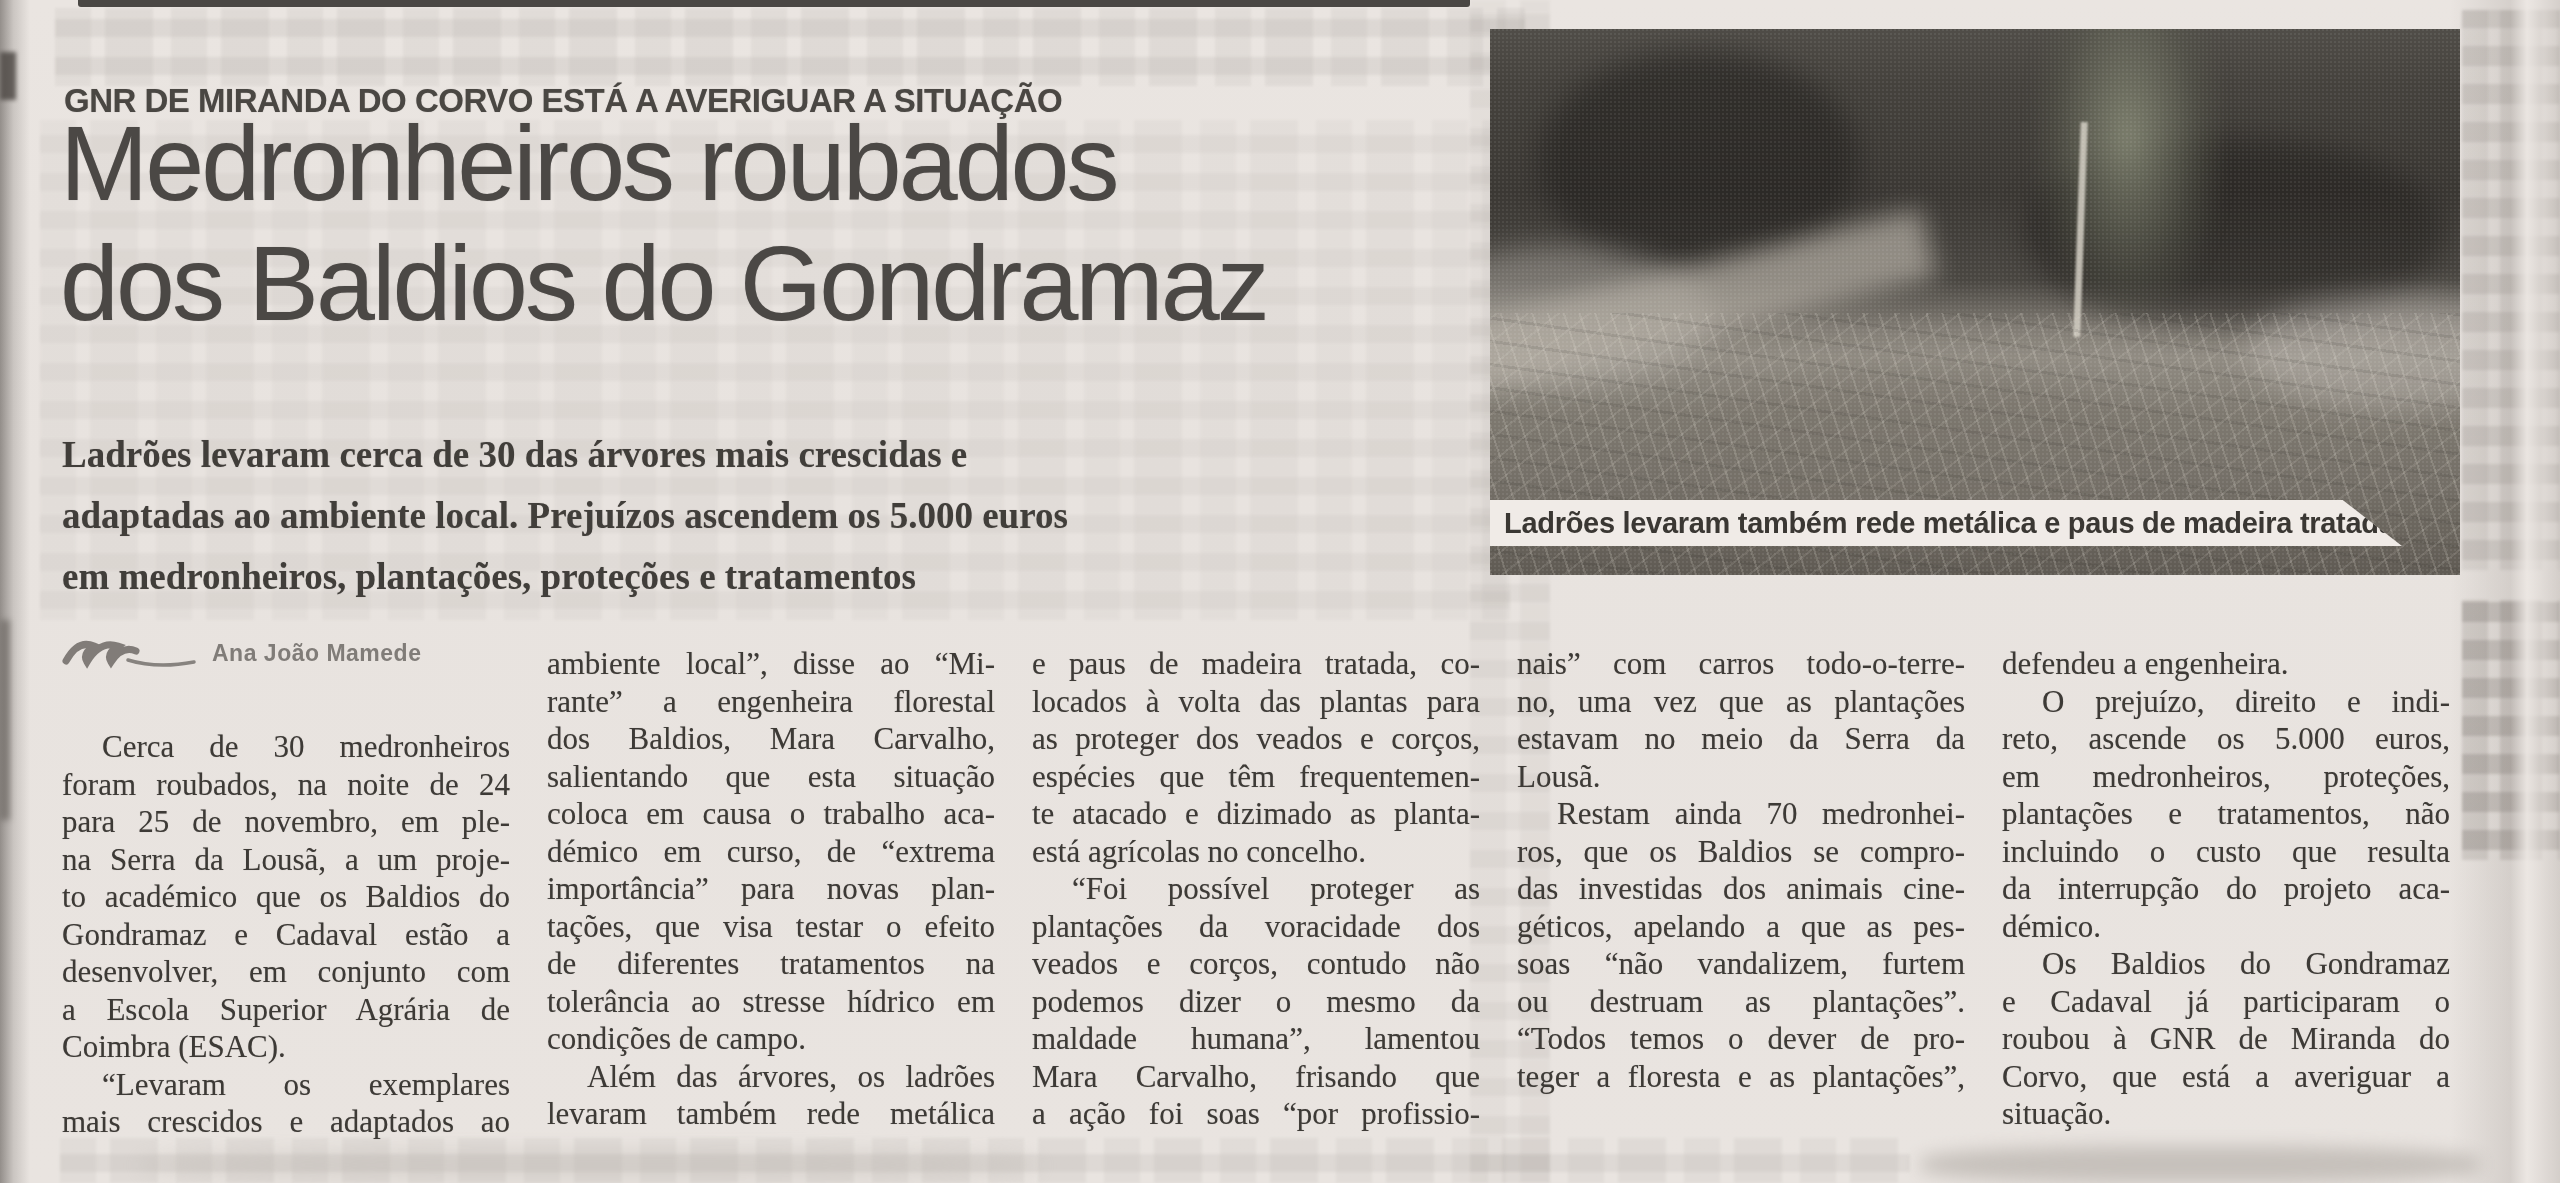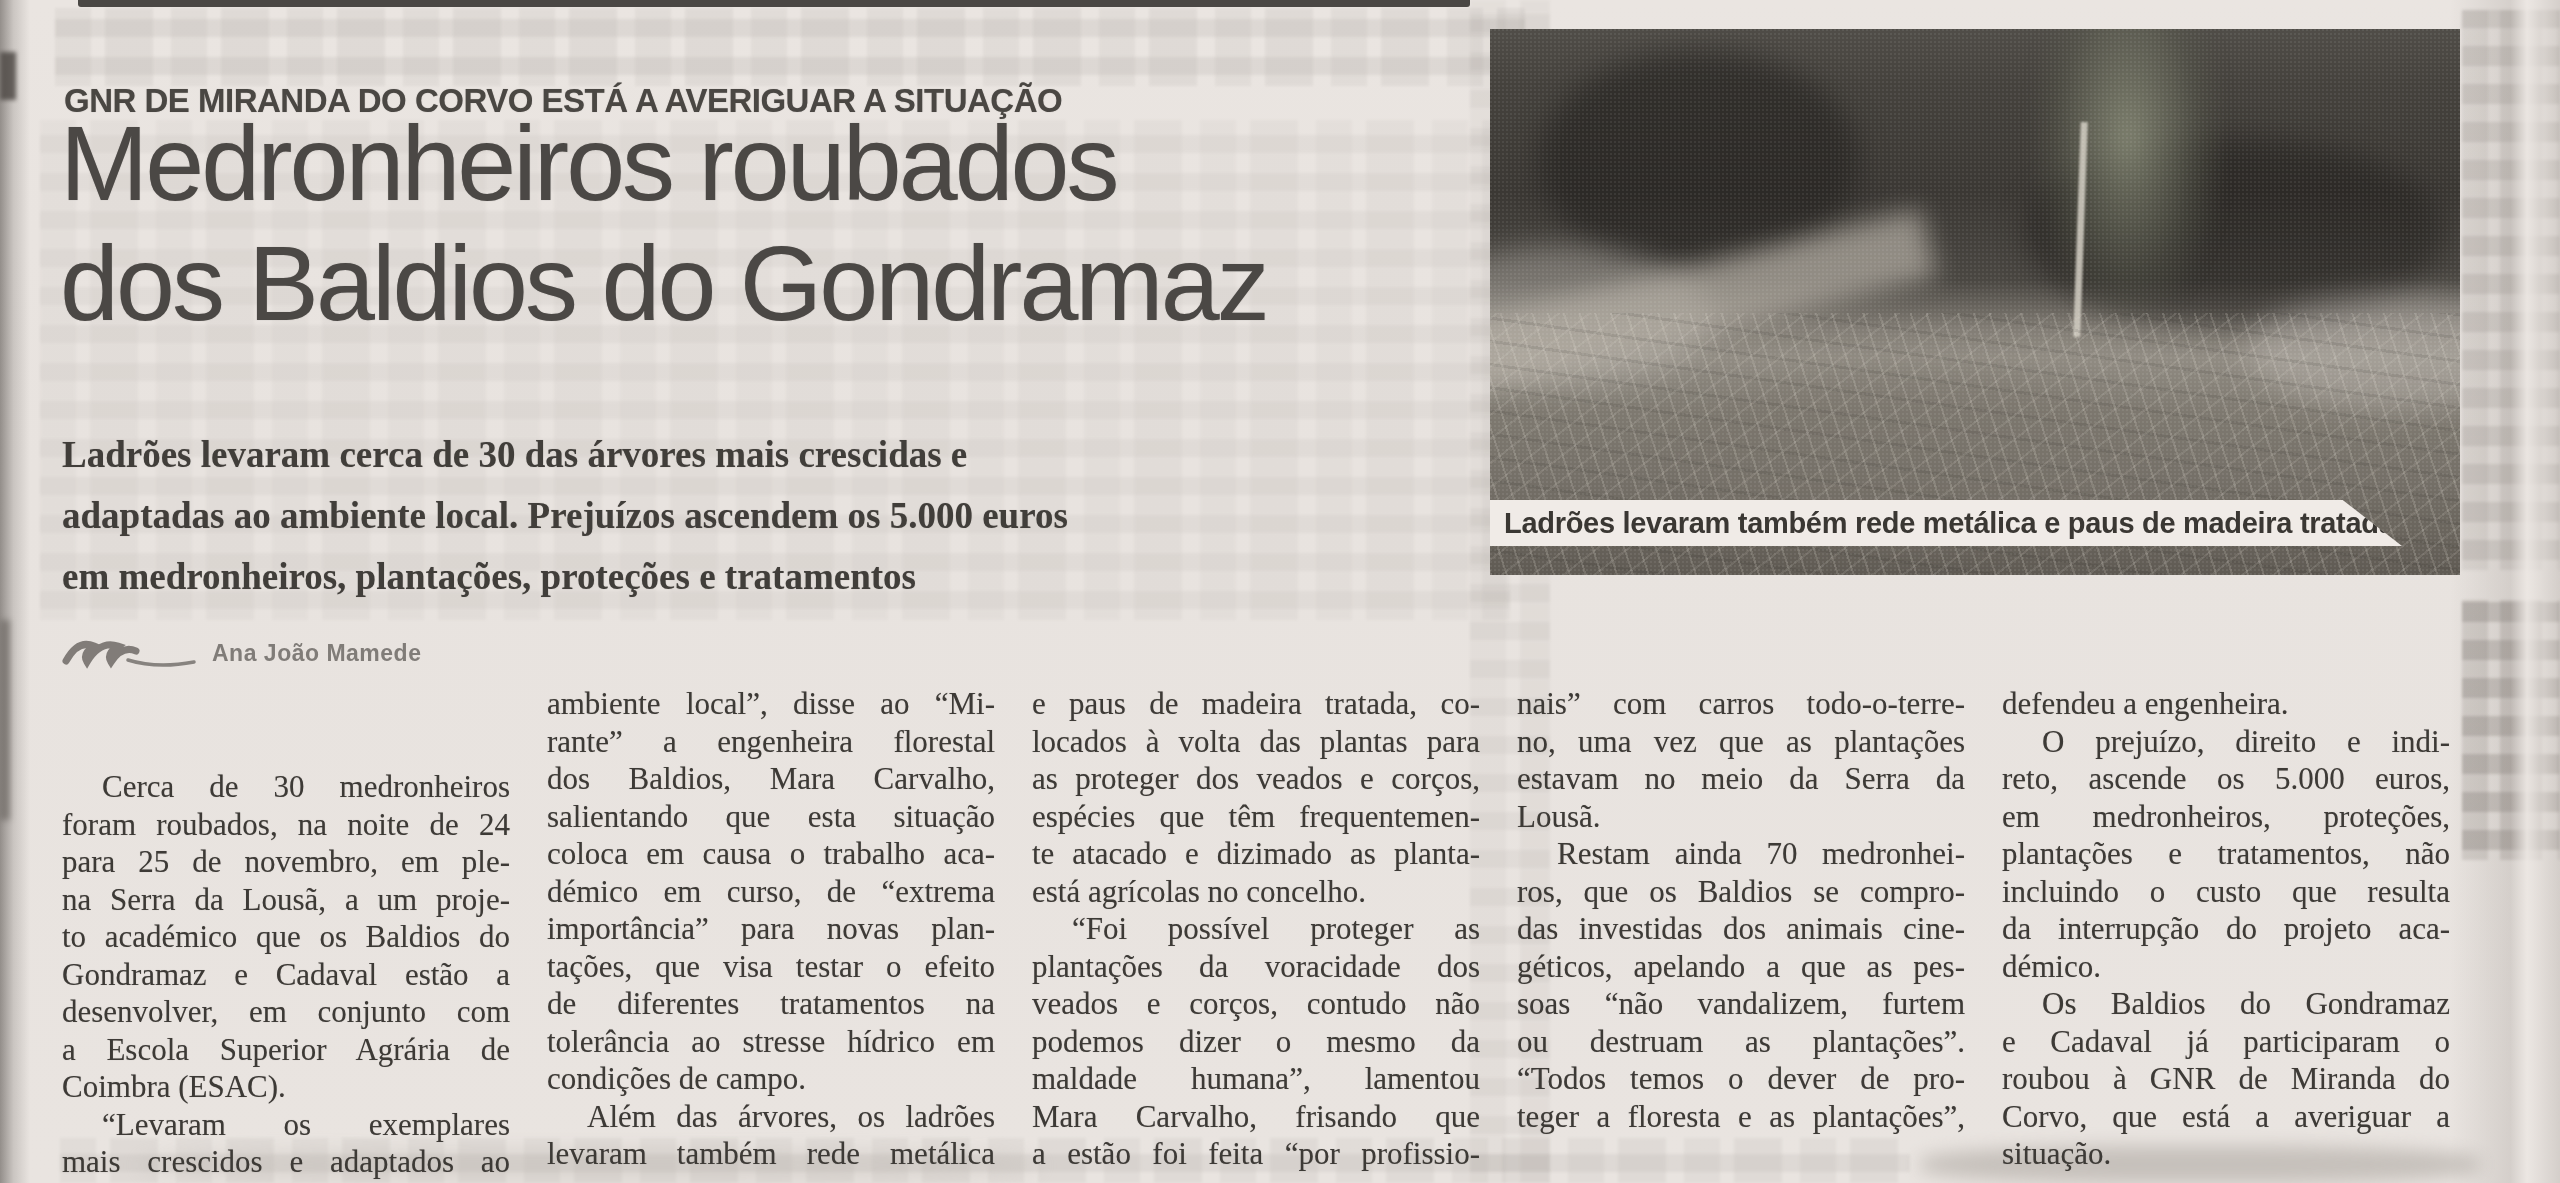--- a/index.html
+++ b/index.html
@@ -52,21 +52,21 @@
         repeating-linear-gradient(72deg, rgba(235,230,220,.16) 0 2px, transparent 2px 15px),
         repeating-linear-gradient(-38deg, rgba(225,220,210,.12) 0 2px, transparent 2px 19px),
         repeating-linear-gradient(8deg, rgba(40,38,34,.10) 0 3px, transparent 3px 23px);}
   .halftone{position:absolute;inset:0;background-image:radial-gradient(circle at 1px 1px, rgba(255,255,255,.07) 1px, transparent 1.3px);background-size:4px 4px;}
   .caption-strip{position:absolute;left:0px;top:471px;width:912px;height:46px;background:#f0ebe7;
       clip-path:polygon(0 0, 93.5% 0, 100% 100%, 0 100%);
       display:flex;align-items:center;box-shadow:0 0 6px rgba(0,0,0,.25);}
   .caption-strip .cap{padding-left:14px;font-family:"Liberation Sans",sans-serif;font-weight:700;
       font-size:29px;color:#3a3733;letter-spacing:-.3px;}
   
-  .col{position:absolute;width:448px;font-size:31px;line-height:37.5px;color:#3d3a36;text-shadow:0 0 .8px rgba(61,58,54,.35);margin-top:40px;}
+  .col{position:absolute;width:448px;font-size:31px;line-height:37.5px;color:#3d3a36;text-shadow:0 0 .8px rgba(61,58,54,.35);}
   .bl{text-align:justify;text-align-last:justify;white-space:nowrap_;}
   .bl.nj{text-align-last:left;}
   .bl.ind{text-indent:40px;}
 </style>
 </head>
 <body>
 
 <div class="page">
 
   <div class="bleed faint" style="left:55px;top:8px;width:1470px;height:78px;"></div>
@@ -154,21 +154,21 @@
       <div class="bl">as proteger dos veados e corços,</div>
       <div class="bl">espécies que têm frequentemen-</div>
       <div class="bl">te atacado e dizimado as planta-</div>
       <div class="bl nj">está agrícolas no concelho.</div>
       <div class="bl ind">“Foi possível proteger as</div>
       <div class="bl">plantações da voracidade dos</div>
       <div class="bl">veados e corços, contudo não</div>
       <div class="bl">podemos dizer o mesmo da</div>
       <div class="bl">maldade humana”, lamentou</div>
       <div class="bl">Mara Carvalho, frisando que</div>
-      <div class="bl">a estão foi feita “por profissio-</div>
+      <div class="bl">a ação foi soas “por profissio-</div>
     </div>
   <div class="col" style="left:1517px;top:645px;">
       <div class="bl">nais” com carros todo-o-terre-</div>
       <div class="bl">no, uma vez que as plantações</div>
       <div class="bl">estavam no meio da Serra da</div>
       <div class="bl nj">Lousã.</div>
       <div class="bl ind">Restam ainda 70 medronhei-</div>
       <div class="bl">ros, que os Baldios se compro-</div>
       <div class="bl">das investidas dos animais cine-</div>
       <div class="bl">géticos, apelando a que as pes-</div>

